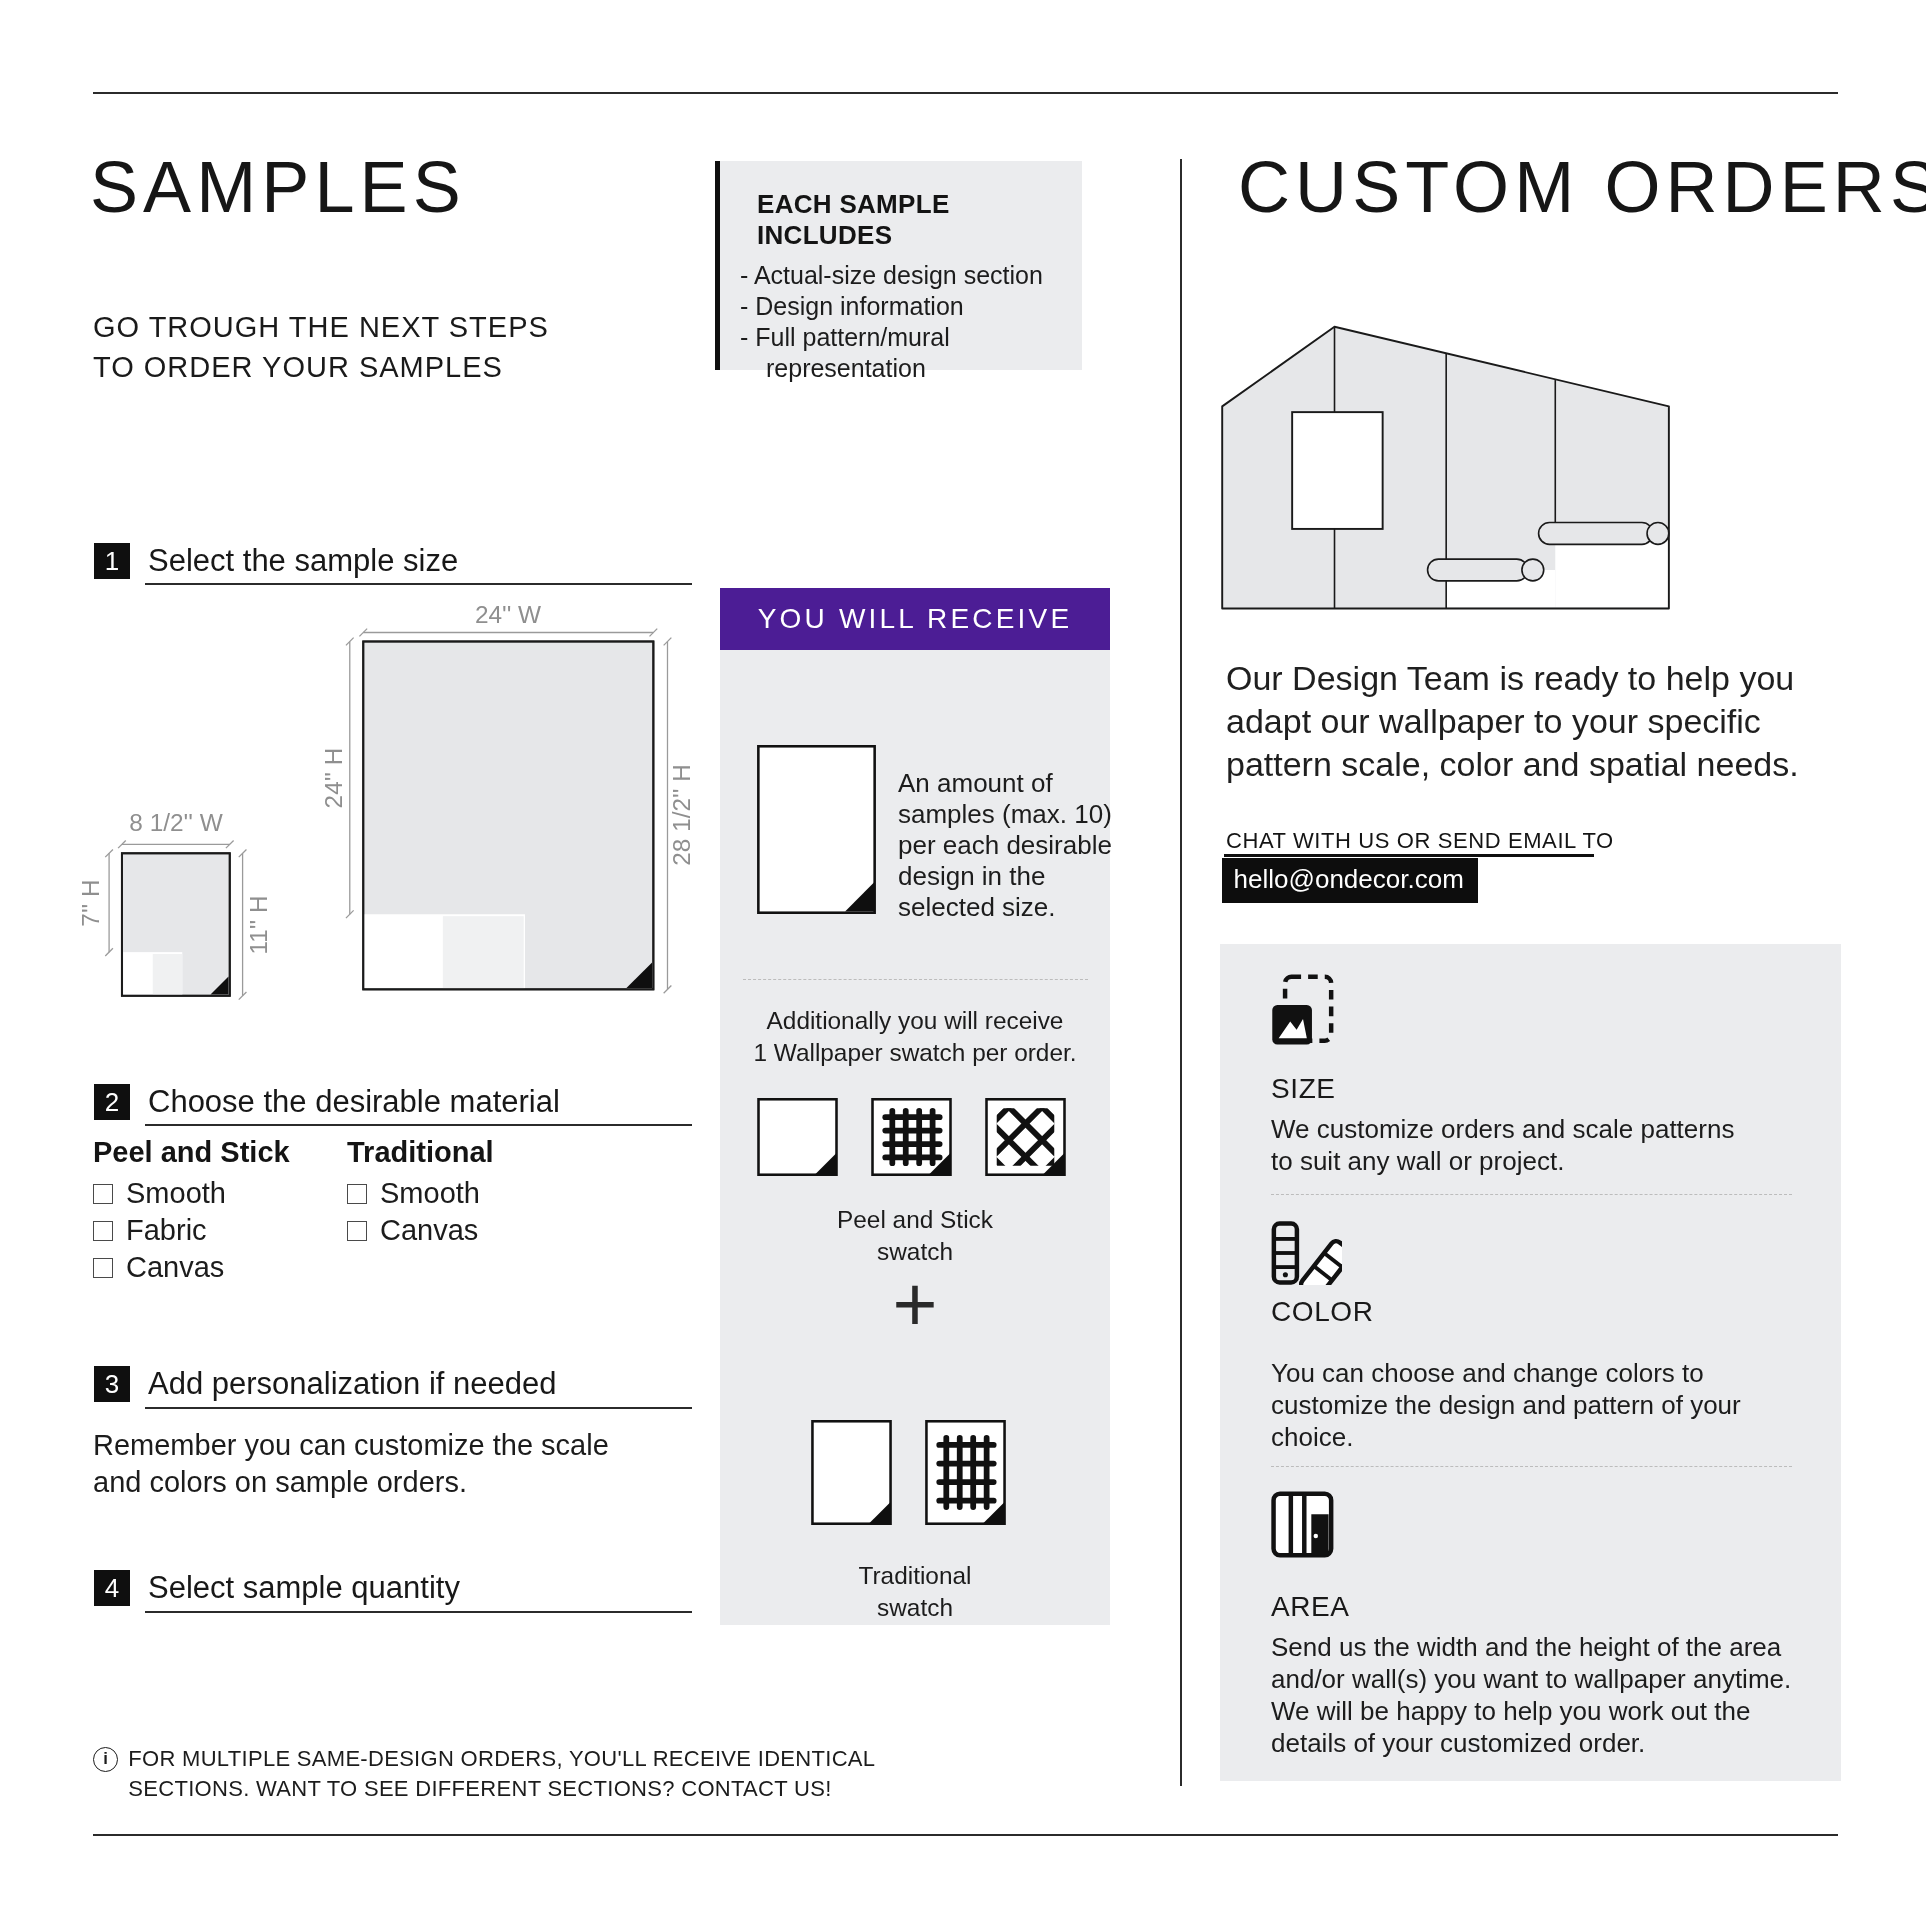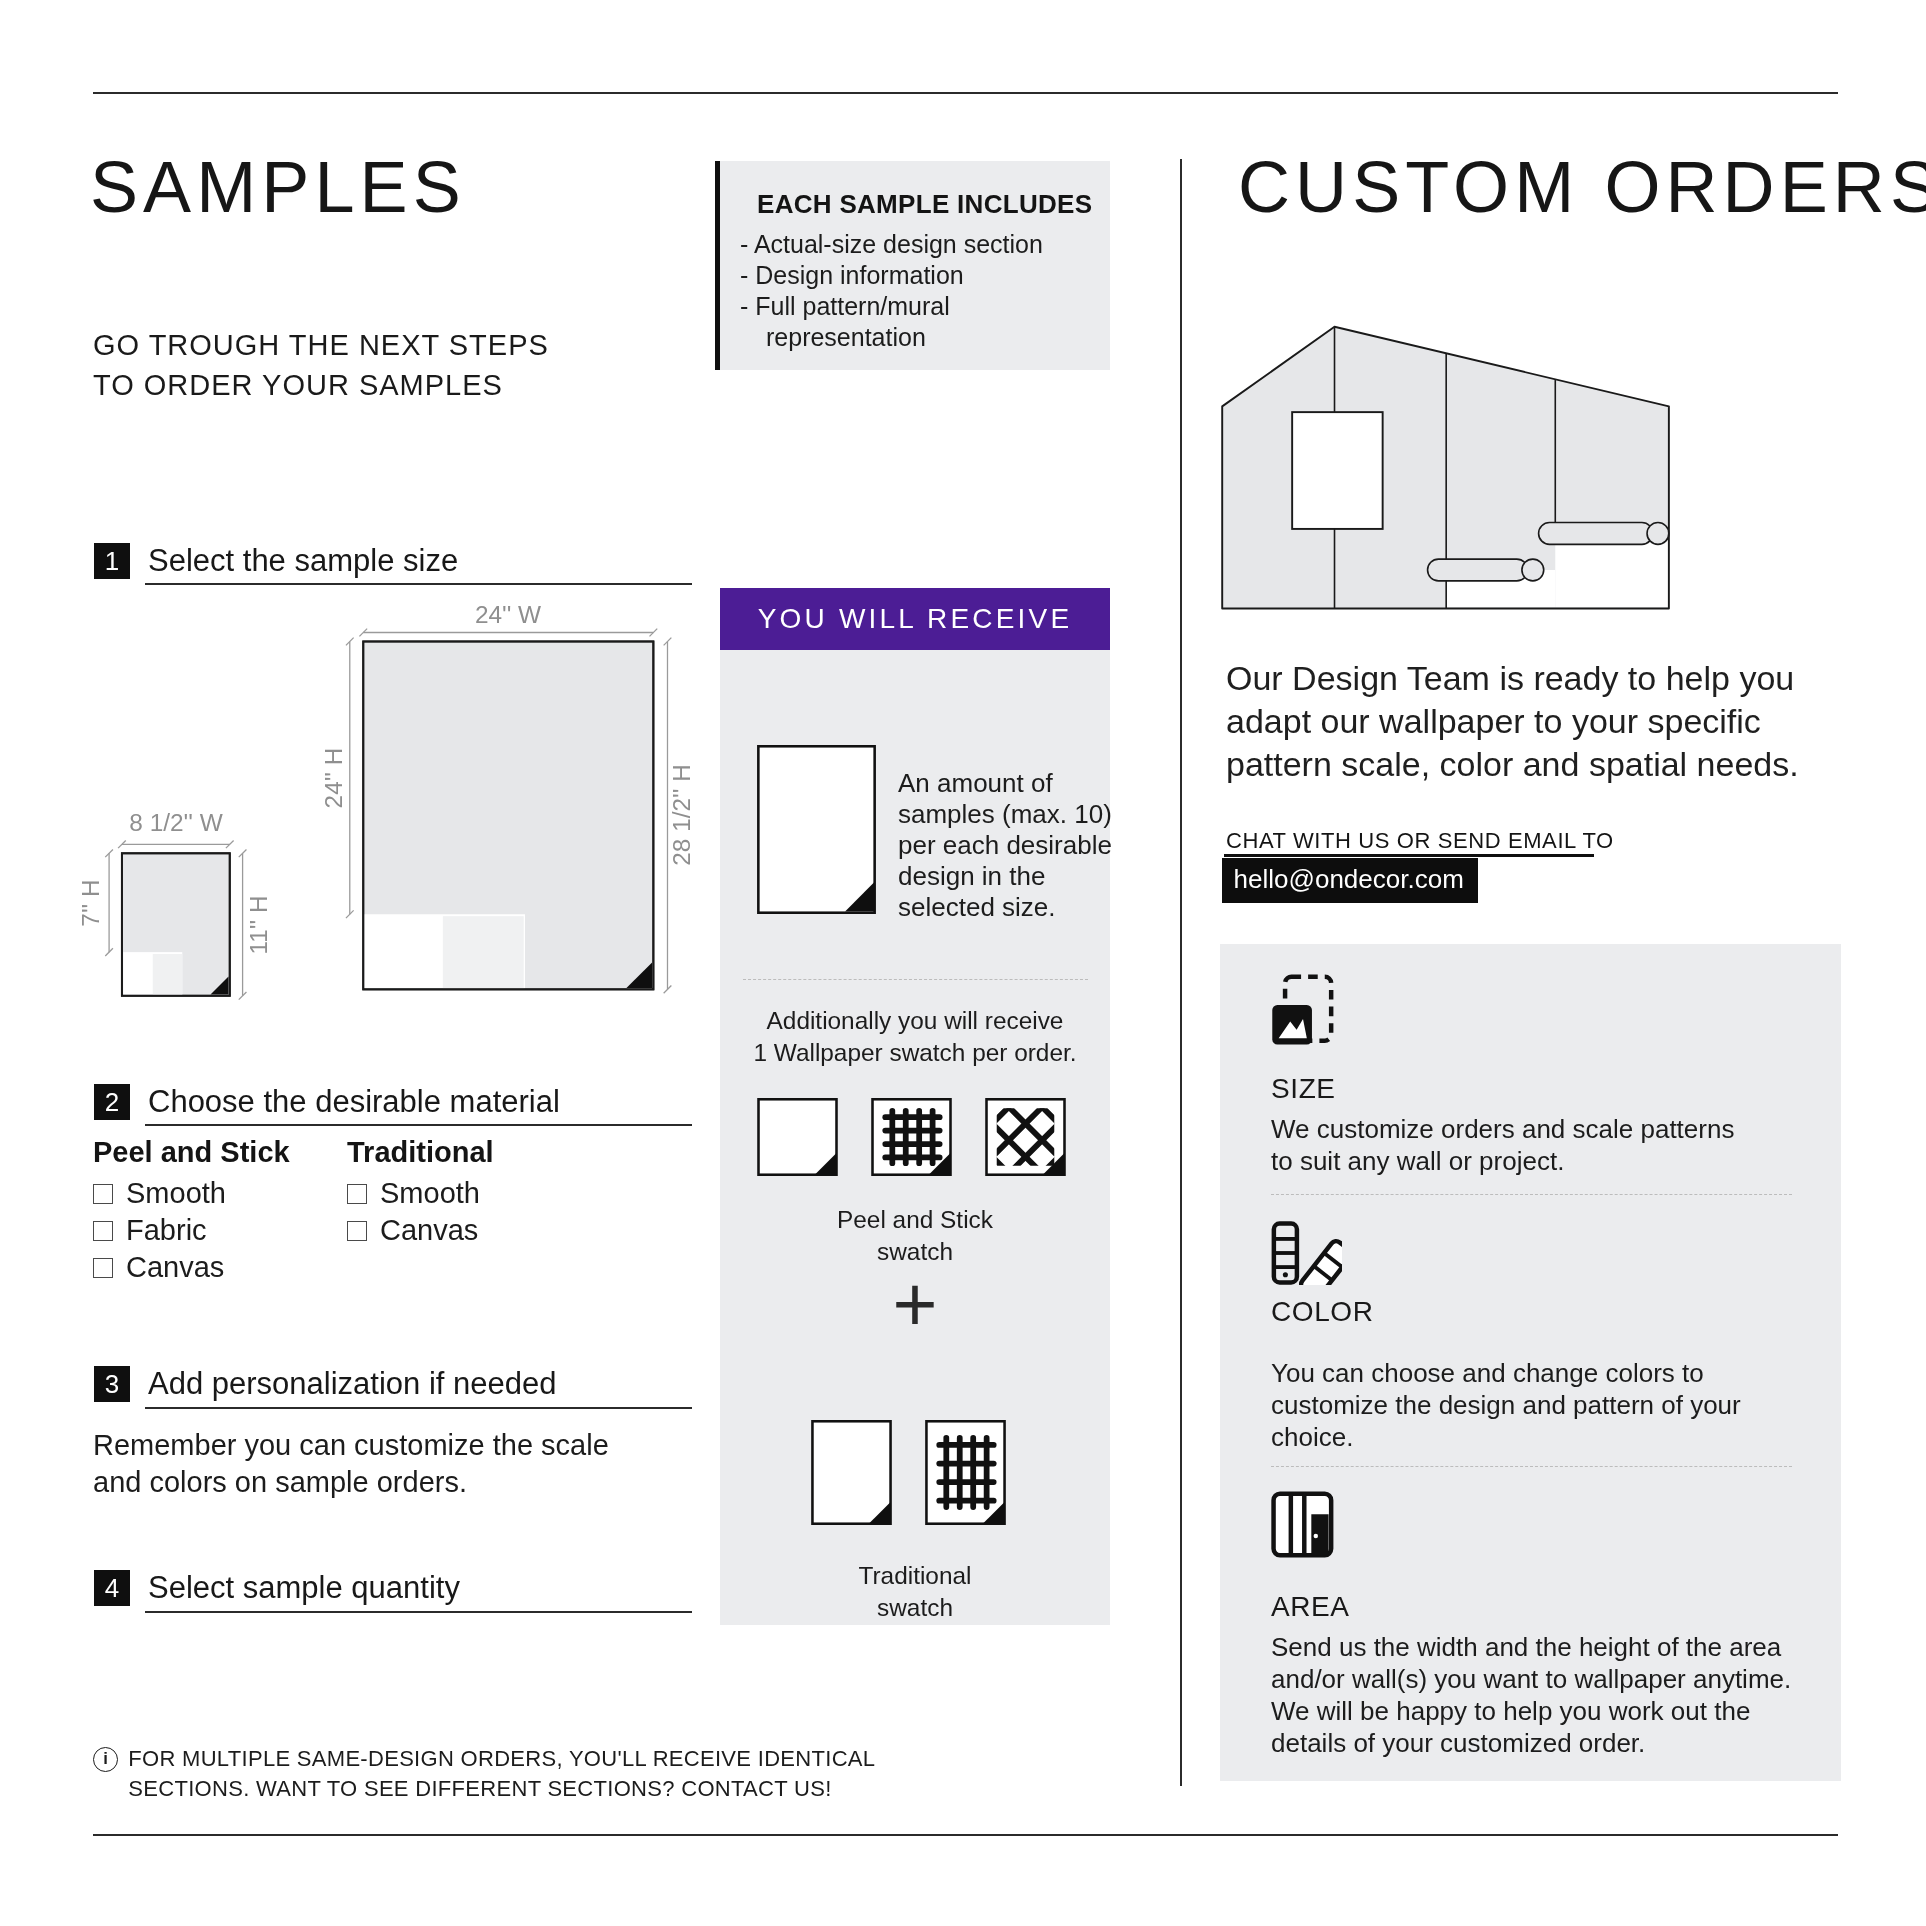--- a/index.html
+++ b/index.html
@@ -4,42 +4,42 @@
 <style>
   html,body{margin:0;padding:0;background:#ffffff;}
   #page{position:relative;width:1926px;height:1926px;background:#ffffff;overflow:hidden;
         font-family:"Liberation Sans","DejaVu Sans",sans-serif;color:#1c1c1c;}
   .abs{position:absolute;}
   .rule{position:absolute;background:#2b2b2b;}
   
   .big-title{position:absolute;font-size:72px;font-weight:300;letter-spacing:5.1px;color:#161616;white-space:nowrap;}
   #samples-title{left:90px;top:146px;}
   #custom-title{left:1238px;top:146px;}
-  #intro{left:93px;top:325px;font-size:29px;line-height:40px;letter-spacing:1px;color:#1a1a1a;}
+  #intro{left:93px;top:307px;font-size:29px;line-height:40px;letter-spacing:1px;color:#1a1a1a;}
   
   .step-badge{position:absolute;width:36px;height:36px;background:#0f0f0f;color:#fff;
               display:flex;align-items:center;justify-content:center;font-size:26px;font-weight:400;}
   .step-title{position:absolute;font-size:31px;font-weight:400;color:#181818;white-space:nowrap;}
   .step-line{position:absolute;height:1.9px;background:#2b2b2b;}
   
   .dim{position:absolute;color:#8f8f8f;font-size:24.4px;white-space:nowrap;transform:translate(-50%,-50%);}
   .dim.rot{transform:translate(-50%,-50%) rotate(-90deg);}
   
   .mat-head{position:absolute;font-size:29px;font-weight:700;color:#141414;white-space:nowrap;}
   .opt{position:absolute;display:flex;align-items:center;font-size:29px;color:#1c1c1c;white-space:nowrap;}
   .cb{width:18px;height:18px;border:1.9px solid #4a4a4a;margin-right:13px;flex:0 0 auto;background:#fff;}
   .para{position:absolute;font-size:29px;line-height:37px;color:#1c1c1c;white-space:nowrap;}
   
   #footnote{left:93px;top:1744px;display:flex;gap:10.3px;}
   #info-circle{width:23px;height:23px;border:1.9px solid #1c1c1c;border-radius:50%;display:flex;
                align-items:center;justify-content:center;font-size:16.7px;font-weight:700;margin-top:2.6px;}
   #footnote .txt{font-size:22px;line-height:29.5px;letter-spacing:0.3px;color:#1c1c1c;white-space:nowrap;}
   
   #includes-bar{left:715px;top:161px;width:5.1px;height:209px;background:#0f0f0f;}
-  #includes-box{left:720px;top:161px;width:390px;height:209px;background:#ebecee;}
+  #includes-box{left:720px;top:161px;width:362px;height:209px;background:#ebecee;}
   #includes-box h3{margin:28px 0 0 37px;font-size:26px;font-weight:600;letter-spacing:0.3px;color:#141414;}
   #includes-box .item{margin-left:20px;font-size:25px;line-height:31px;color:#1c1c1c;white-space:nowrap;}
   #includes-box .item.first{margin-top:9px;}
   #includes-box .item.indent{margin-left:46px;}
   
   #receive-banner{left:720px;top:588px;width:390px;height:62px;background:#4c1d95;color:#fff;
                   display:flex;align-items:center;justify-content:center;font-size:28px;letter-spacing:3.2px;white-space:nowrap;}
   #receive-panel{left:720px;top:650px;width:390px;height:975px;background:#ebecee;}
   #amount-text{left:898px;top:768px;font-size:26px;line-height:31px;color:#1c1c1c;white-space:nowrap;}
   .dashes{position:absolute;border-top:1.9px dashed #bcbcbc;}

